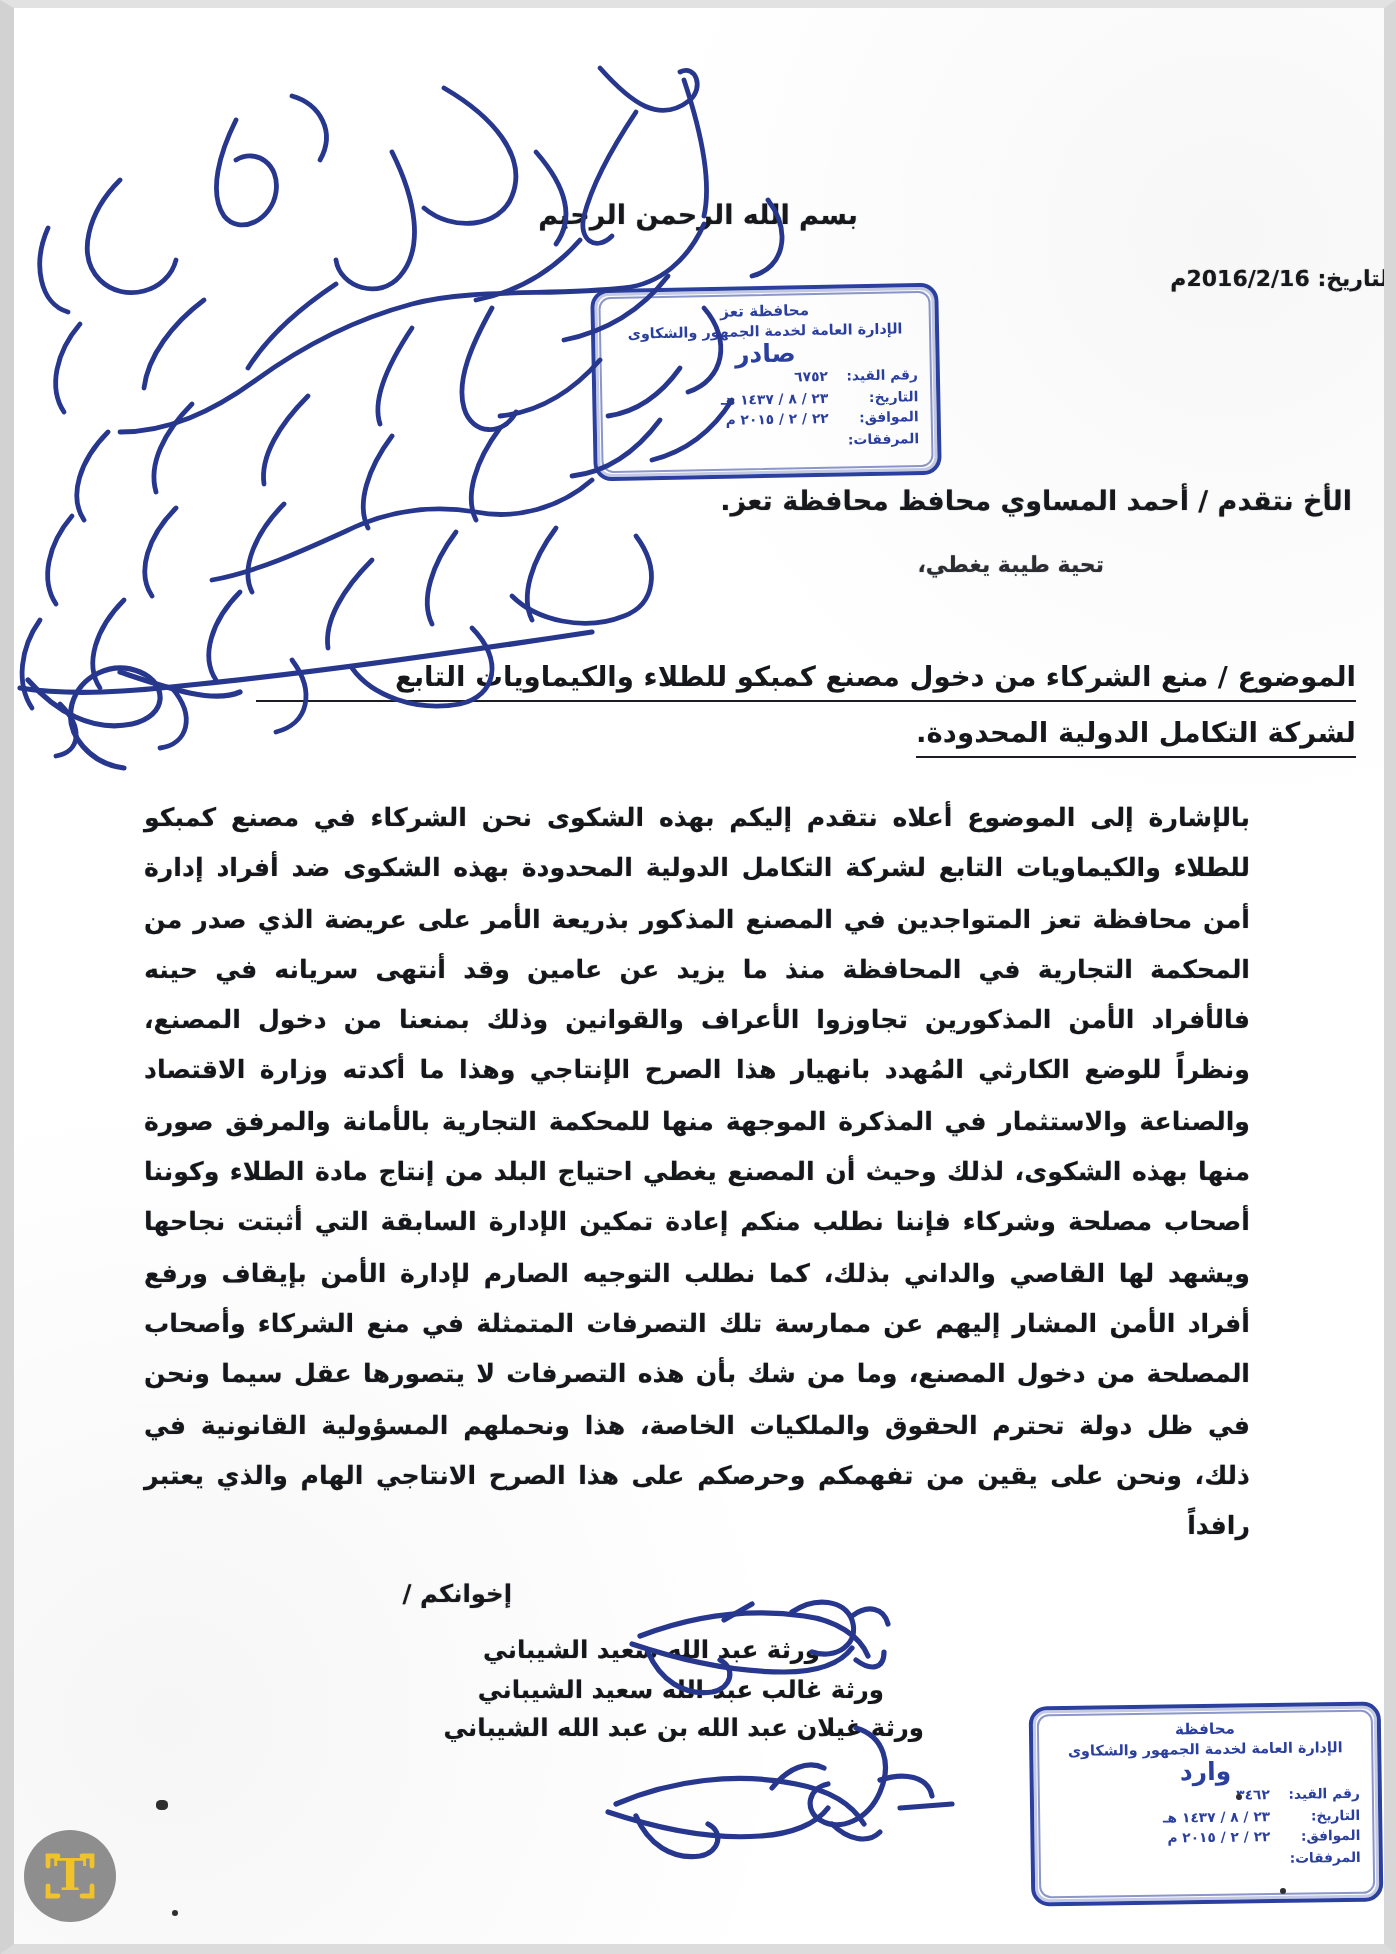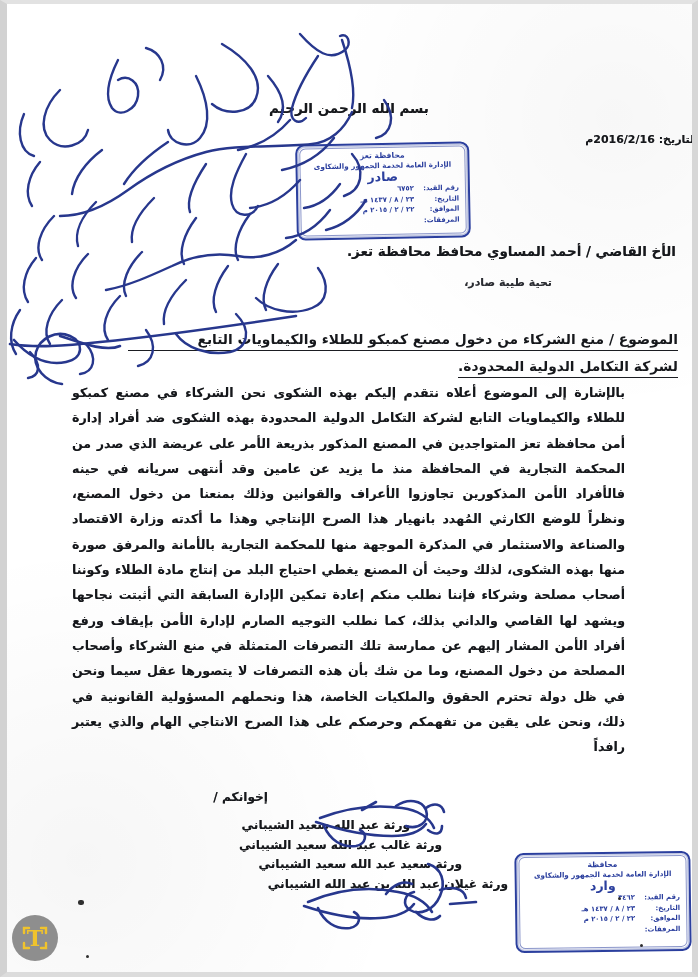--- a/index.html
+++ b/index.html
@@ -82,21 +82,21 @@
     padding-bottom:2px;
     margin-bottom:5px;
     line-height:1.32;
   }
   .subject-l2{ display:inline-block; margin-right:auto; }
   .subject-l2-row{ text-align:right; }
 
   
   .body-block{
     position:absolute;
-    top:380px;
+    top:396px;
     right:73px;
     width:553px;
     font-size:12.6px;
     line-height:25.3px;
     font-weight:700;
     color:#15171b;
     text-align:justify;
     text-align-last:justify;
     direction:rtl;
     text-shadow:0 0 .55px rgba(0,0,0,.4);
@@ -104,21 +104,21 @@
     word-spacing:.4px;
   }
   .body-block p{margin:0;}
   .body-block .tail{ text-align-last:center; }
 
   .closing{
     top:756px; right:198px;
     font-size:12.6px;
   }
   .regards{
-    top:790px; right:430px;
+    top:790px; right:442px;
     font-size:12.2px;
   }
 
   .signers{
     position:absolute;
     top:816px; right:288px;
     text-align:right;
     direction:rtl;
     font-size:12.2px;
     font-weight:700;
@@ -251,40 +251,39 @@
           <span class="fval">٢٢ / ٢ / ٢٠١٥ م</span>
         </div>
         <div class="frow">
           <span class="flabel">المرفقات:</span>
           <span class="fval"></span>
         </div>
       </div>
     </div>
   </div>
 
-  <div class="pt addressee">الأخ القاضي / أحمد المساوي      محافظ محافظة تعز.</div>
-  <div class="pt greeting">تحية طيبة صادر،</div>
+  <div class="pt addressee">الأخ نتقدم / أحمد المساوي      محافظ محافظة تعز.</div>
+  <div class="pt greeting">تحية طيبة يغطي،</div>
 
   <div class="subject-wrap">
     <span class="subject-l1">الموضوع / منع الشركاء من دخول مصنع كمبكو للطلاء والكيماويات التابع</span>
     <div class="subject-l2-row">
       <span class="subject-l2">لشركة التكامل الدولية المحدودة.</span>
     </div>
   </div>
 
   <div class="body-block">
     <p>بالإشارة إلى الموضوع أعلاه نتقدم إليكم بهذه الشكوى نحن الشركاء في مصنع كمبكو للطلاء والكيماويات التابع لشركة التكامل الدولية المحدودة بهذه الشكوى ضد أفراد إدارة أمن محافظة تعز المتواجدين في المصنع المذكور بذريعة الأمر على عريضة الذي صدر من المحكمة التجارية في المحافظة منذ ما يزيد عن عامين وقد أنتهى سريانه في حينه فالأفراد الأمن المذكورين تجاوزوا الأعراف والقوانين وذلك بمنعنا من دخول المصنع، ونظراً للوضع الكارثي المُهدد بانهيار هذا الصرح الإنتاجي وهذا ما أكدته وزارة الاقتصاد والصناعة والاستثمار في المذكرة الموجهة منها للمحكمة التجارية بالأمانة والمرفق صورة منها بهذه الشكوى، لذلك وحيث أن المصنع يغطي احتياج البلد من إنتاج مادة الطلاء وكوننا أصحاب مصلحة وشركاء فإننا نطلب منكم إعادة تمكين الإدارة السابقة التي أثبتت نجاحها ويشهد لها القاصي والداني بذلك، كما نطلب التوجيه الصارم لإدارة الأمن بإيقاف ورفع أفراد الأمن المشار إليهم عن ممارسة تلك التصرفات المتمثلة في منع الشركاء وأصحاب المصلحة من دخول المصنع، وما من شك بأن هذه التصرفات لا يتصورها عقل سيما ونحن في ظل دولة تحترم الحقوق والملكيات الخاصة، هذا ونحملهم المسؤولية القانونية في ذلك، ونحن على يقين من تفهمكم وحرصكم على هذا الصرح الانتاجي الهام والذي يعتبر رافداً</p>
   </div>
 
   <div class="pt regards">إخوانكم /</div>
 
   <div class="signers">
     <div>ورثة عبد الله سعيد الشيباني</div>
     <div>ورثة غالب عبد الله سعيد الشيباني</div>
-    <div>ورثة سعيد عبد الله سعيد الشيباني</div>
     <div>ورثة غيلان عبد الله بن عبد الله الشيباني</div>
   </div>
 
   <div class="stamp" id="stamp-incoming">
     <div class="inner">
       <div class="org">
         <div class="l1">محافظة</div>
         <div>الإدارة العامة لخدمة الجمهور والشكاوى</div>
       </div>
       <div class="kind">وارد</div>

